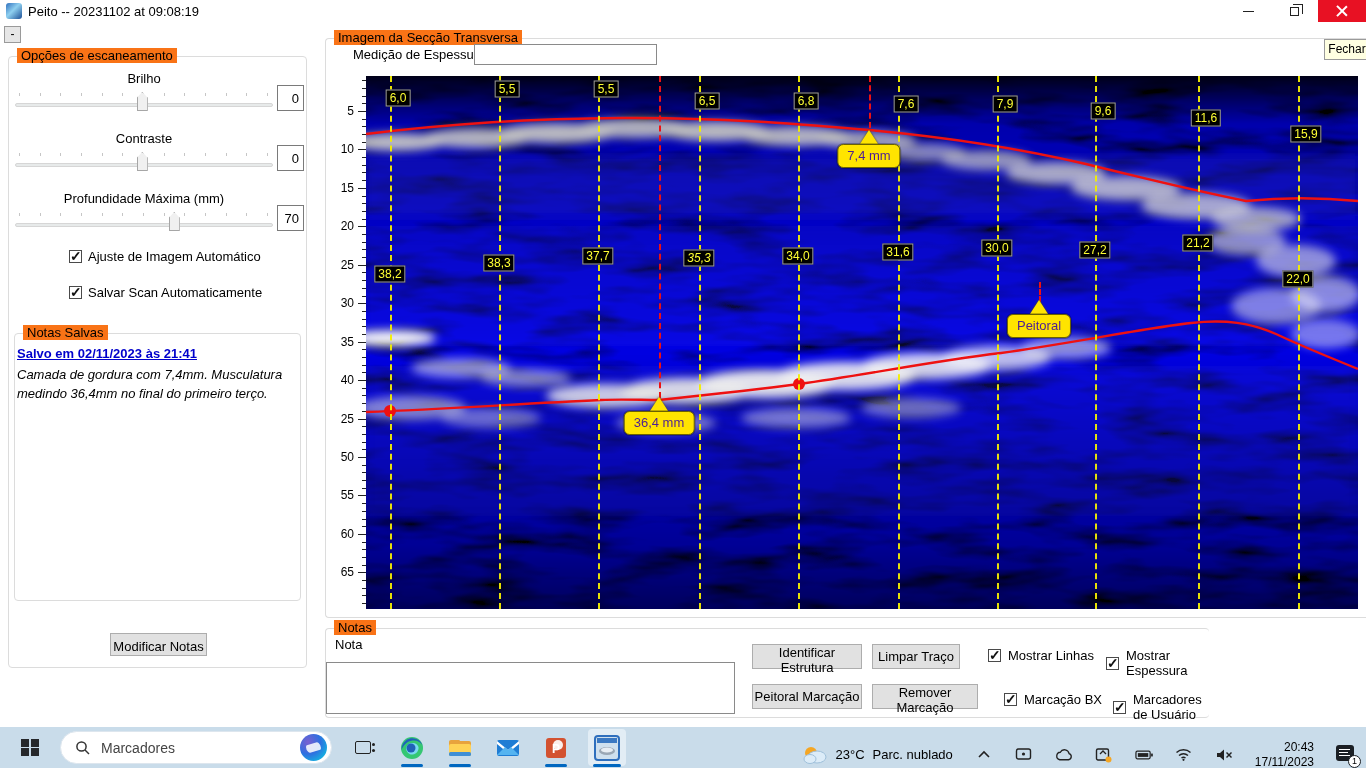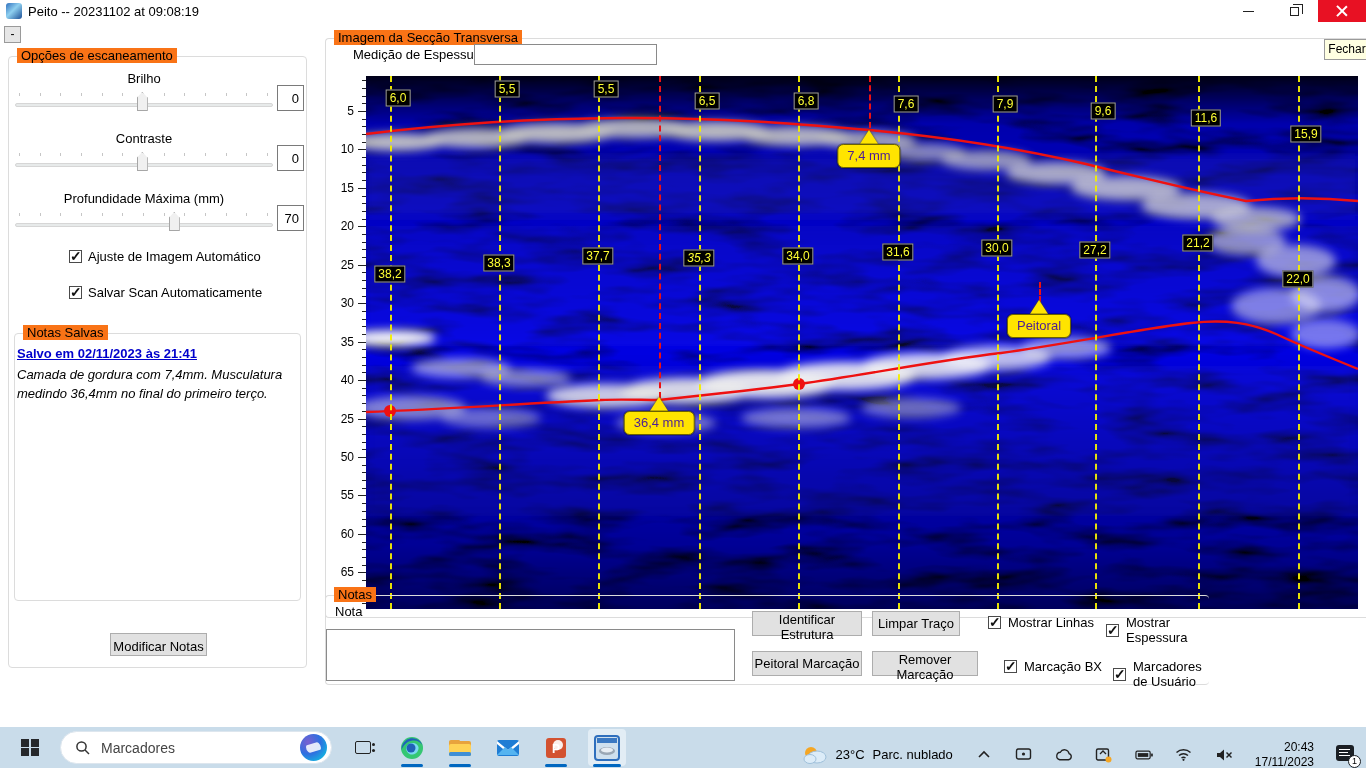--- a/index.html
+++ b/index.html
@@ -65,21 +65,21 @@
             color:#ffff33; font-size:12px; padding:0px 3px 1px 3px; white-space:nowrap; }
   .red-dash { position:absolute; width:0; border-left:2px dashed #ee1111; }
   .callout { position:absolute; transform:translateX(-50%); background:#ffe400; border:1px solid #6b6200;
              border-radius:6px; padding:3px 9px 4px 9px; font-size:13px; color:#4c1d95; white-space:nowrap;
              box-shadow:0 0 0 1px rgba(0,0,0,.25); }
   .callout-tri { position:absolute; transform:translateX(-50%); width:0; height:0;
                  border-left:9px solid transparent; border-right:9px solid transparent; border-bottom:14px solid #ffe400;
                  filter:drop-shadow(0 0 1px #554f00); }
 
   
-  #notes-group { left:325px; top:595px; width:884px; height:90px; border-right:none; }
+  #notes-group { left:325px; top:628px; width:884px; height:90px; border-right:none; }
   #nota-label { position:absolute; left:9px; top:8px; }
   #nota-text { position:absolute; left:0px; top:33px; width:409px; height:52px; border:1px solid #8a8a8a; resize:none; font-family:"Liberation Sans",sans-serif; }
   .nb-btn { position:absolute; height:25px; }
   .nb-cbx { position:absolute; display:flex; align-items:center; gap:7px; font-size:13px; }
 
   
   #taskbar { position:absolute; left:0; top:727px; width:1366px; height:41px; background:#c9dcea; }
   .tb { position:absolute; top:0; height:41px; display:flex; align-items:center; }
   #start { left:10px; width:40px; justify-content:center; }
   .winlogo { display:grid; grid-template-columns:8px 8px; grid-template-rows:8px 8px; gap:1.5px; }

